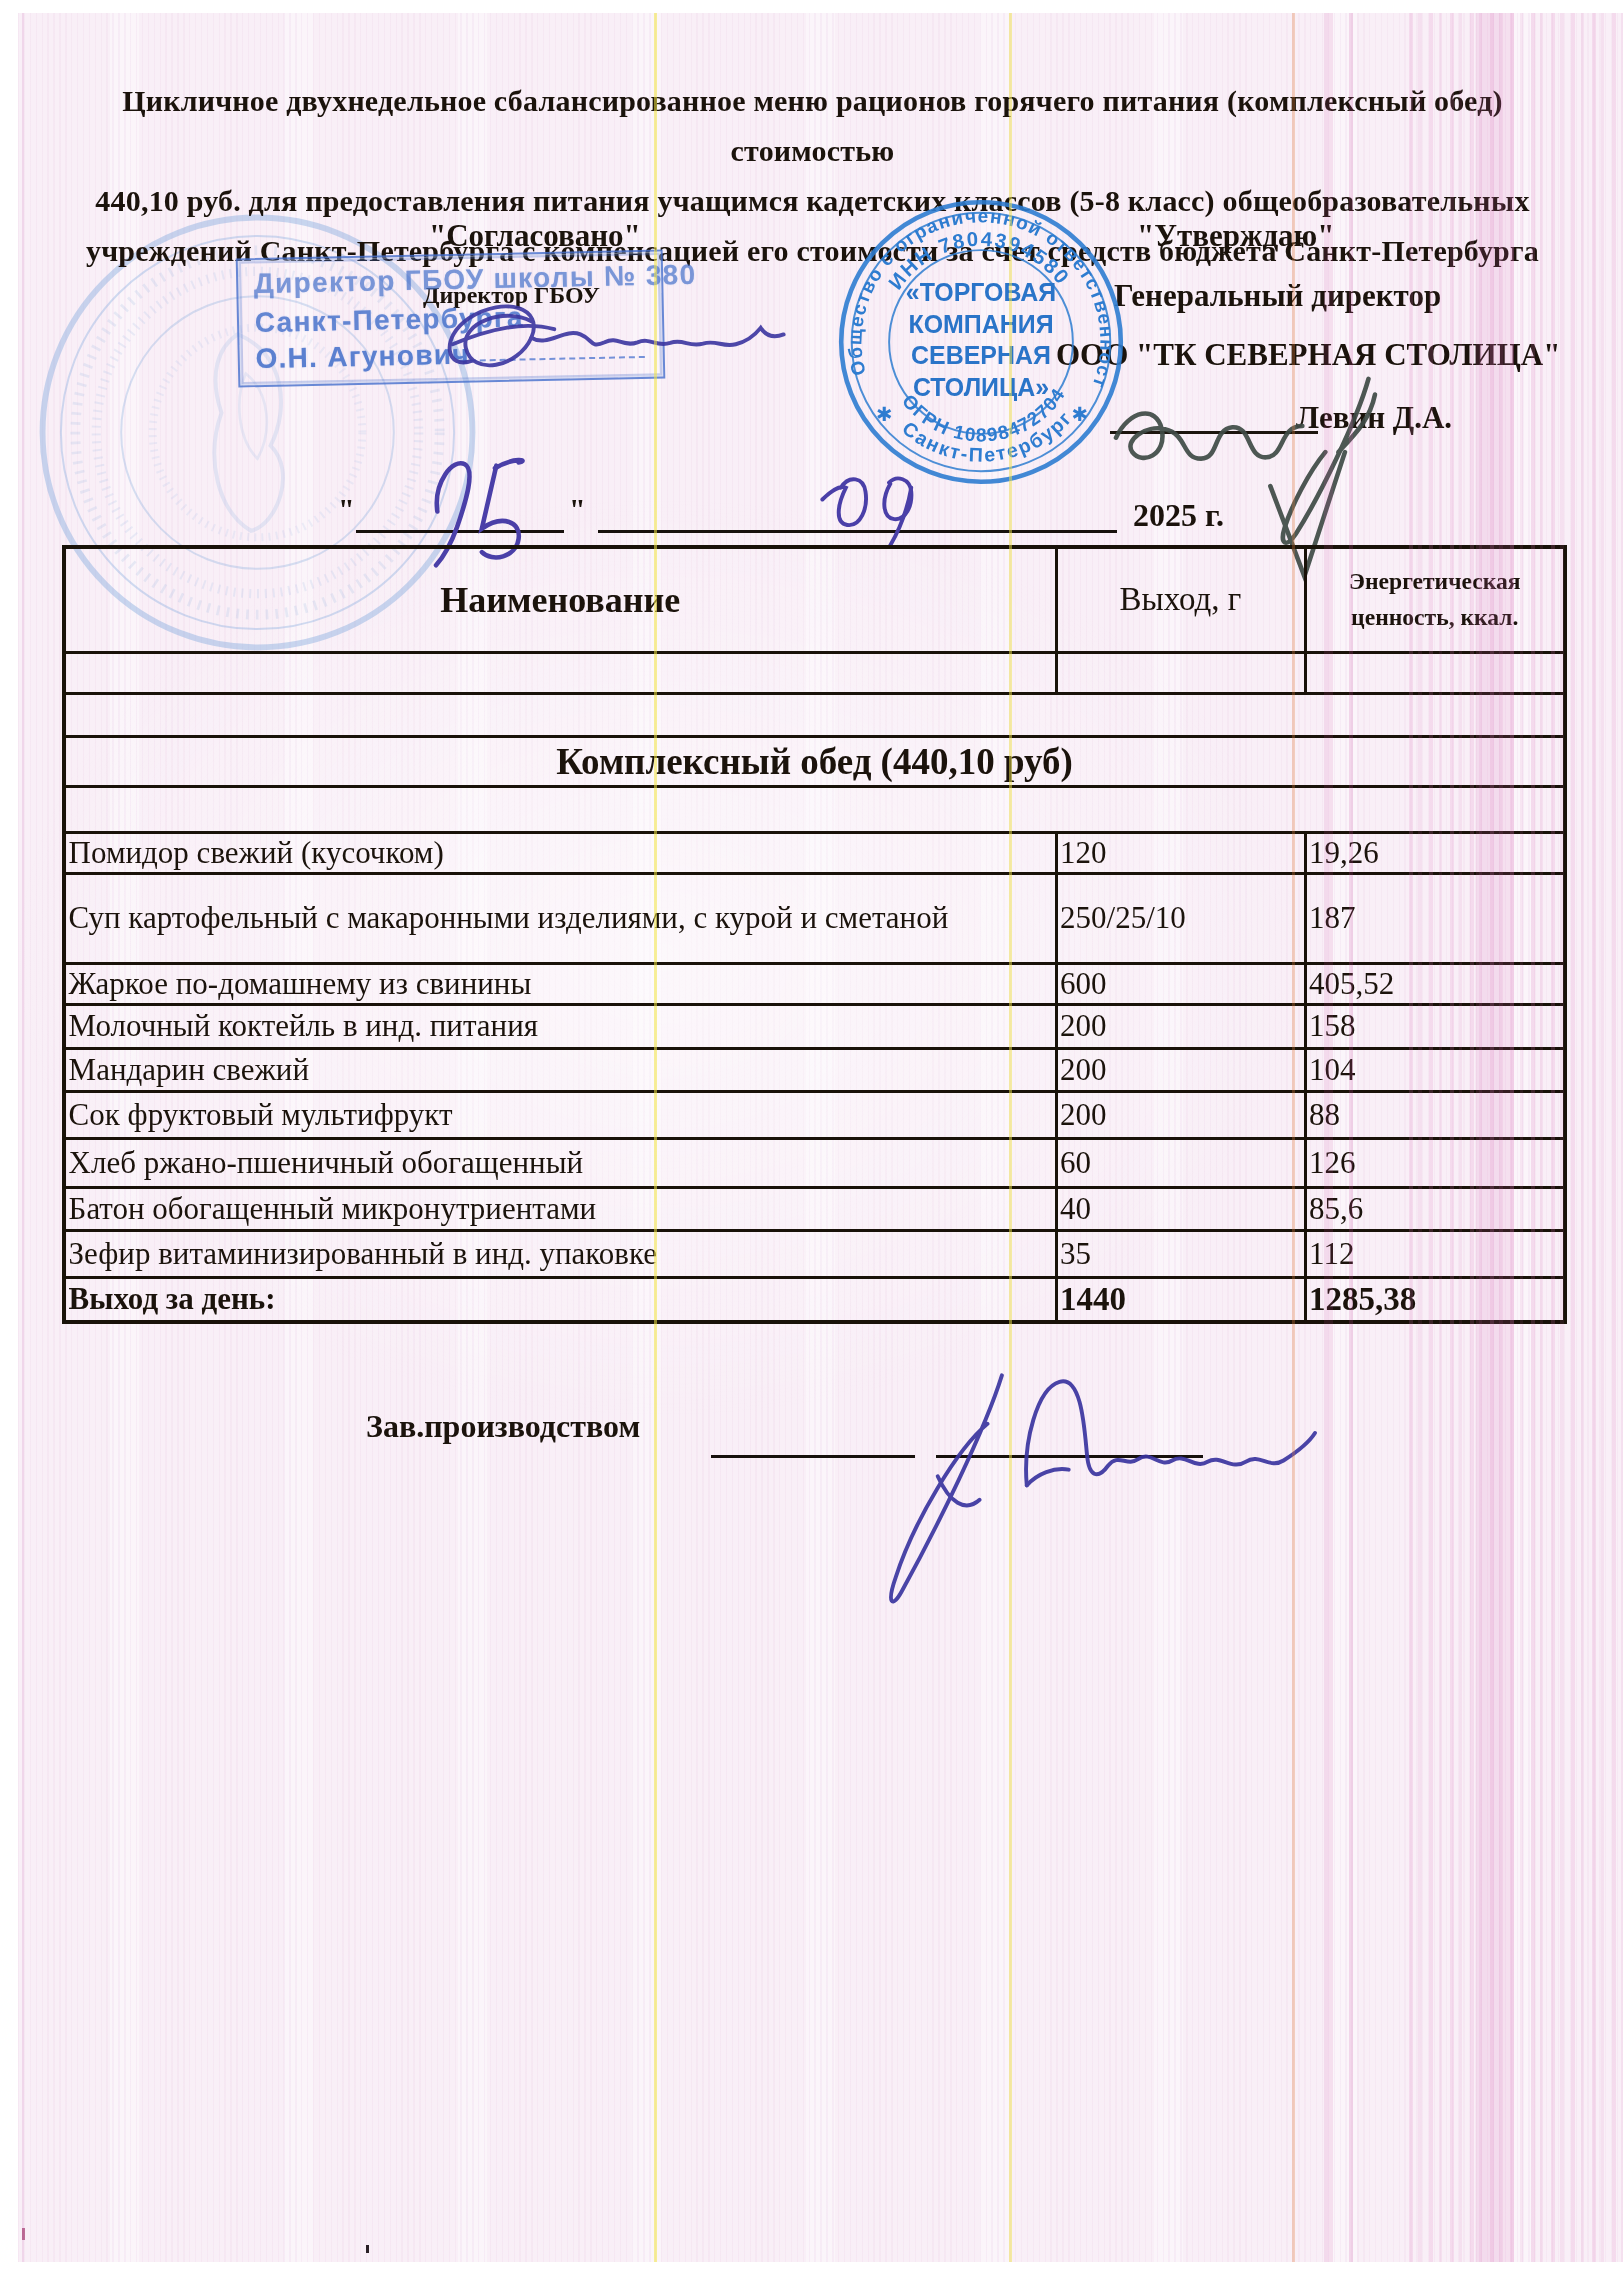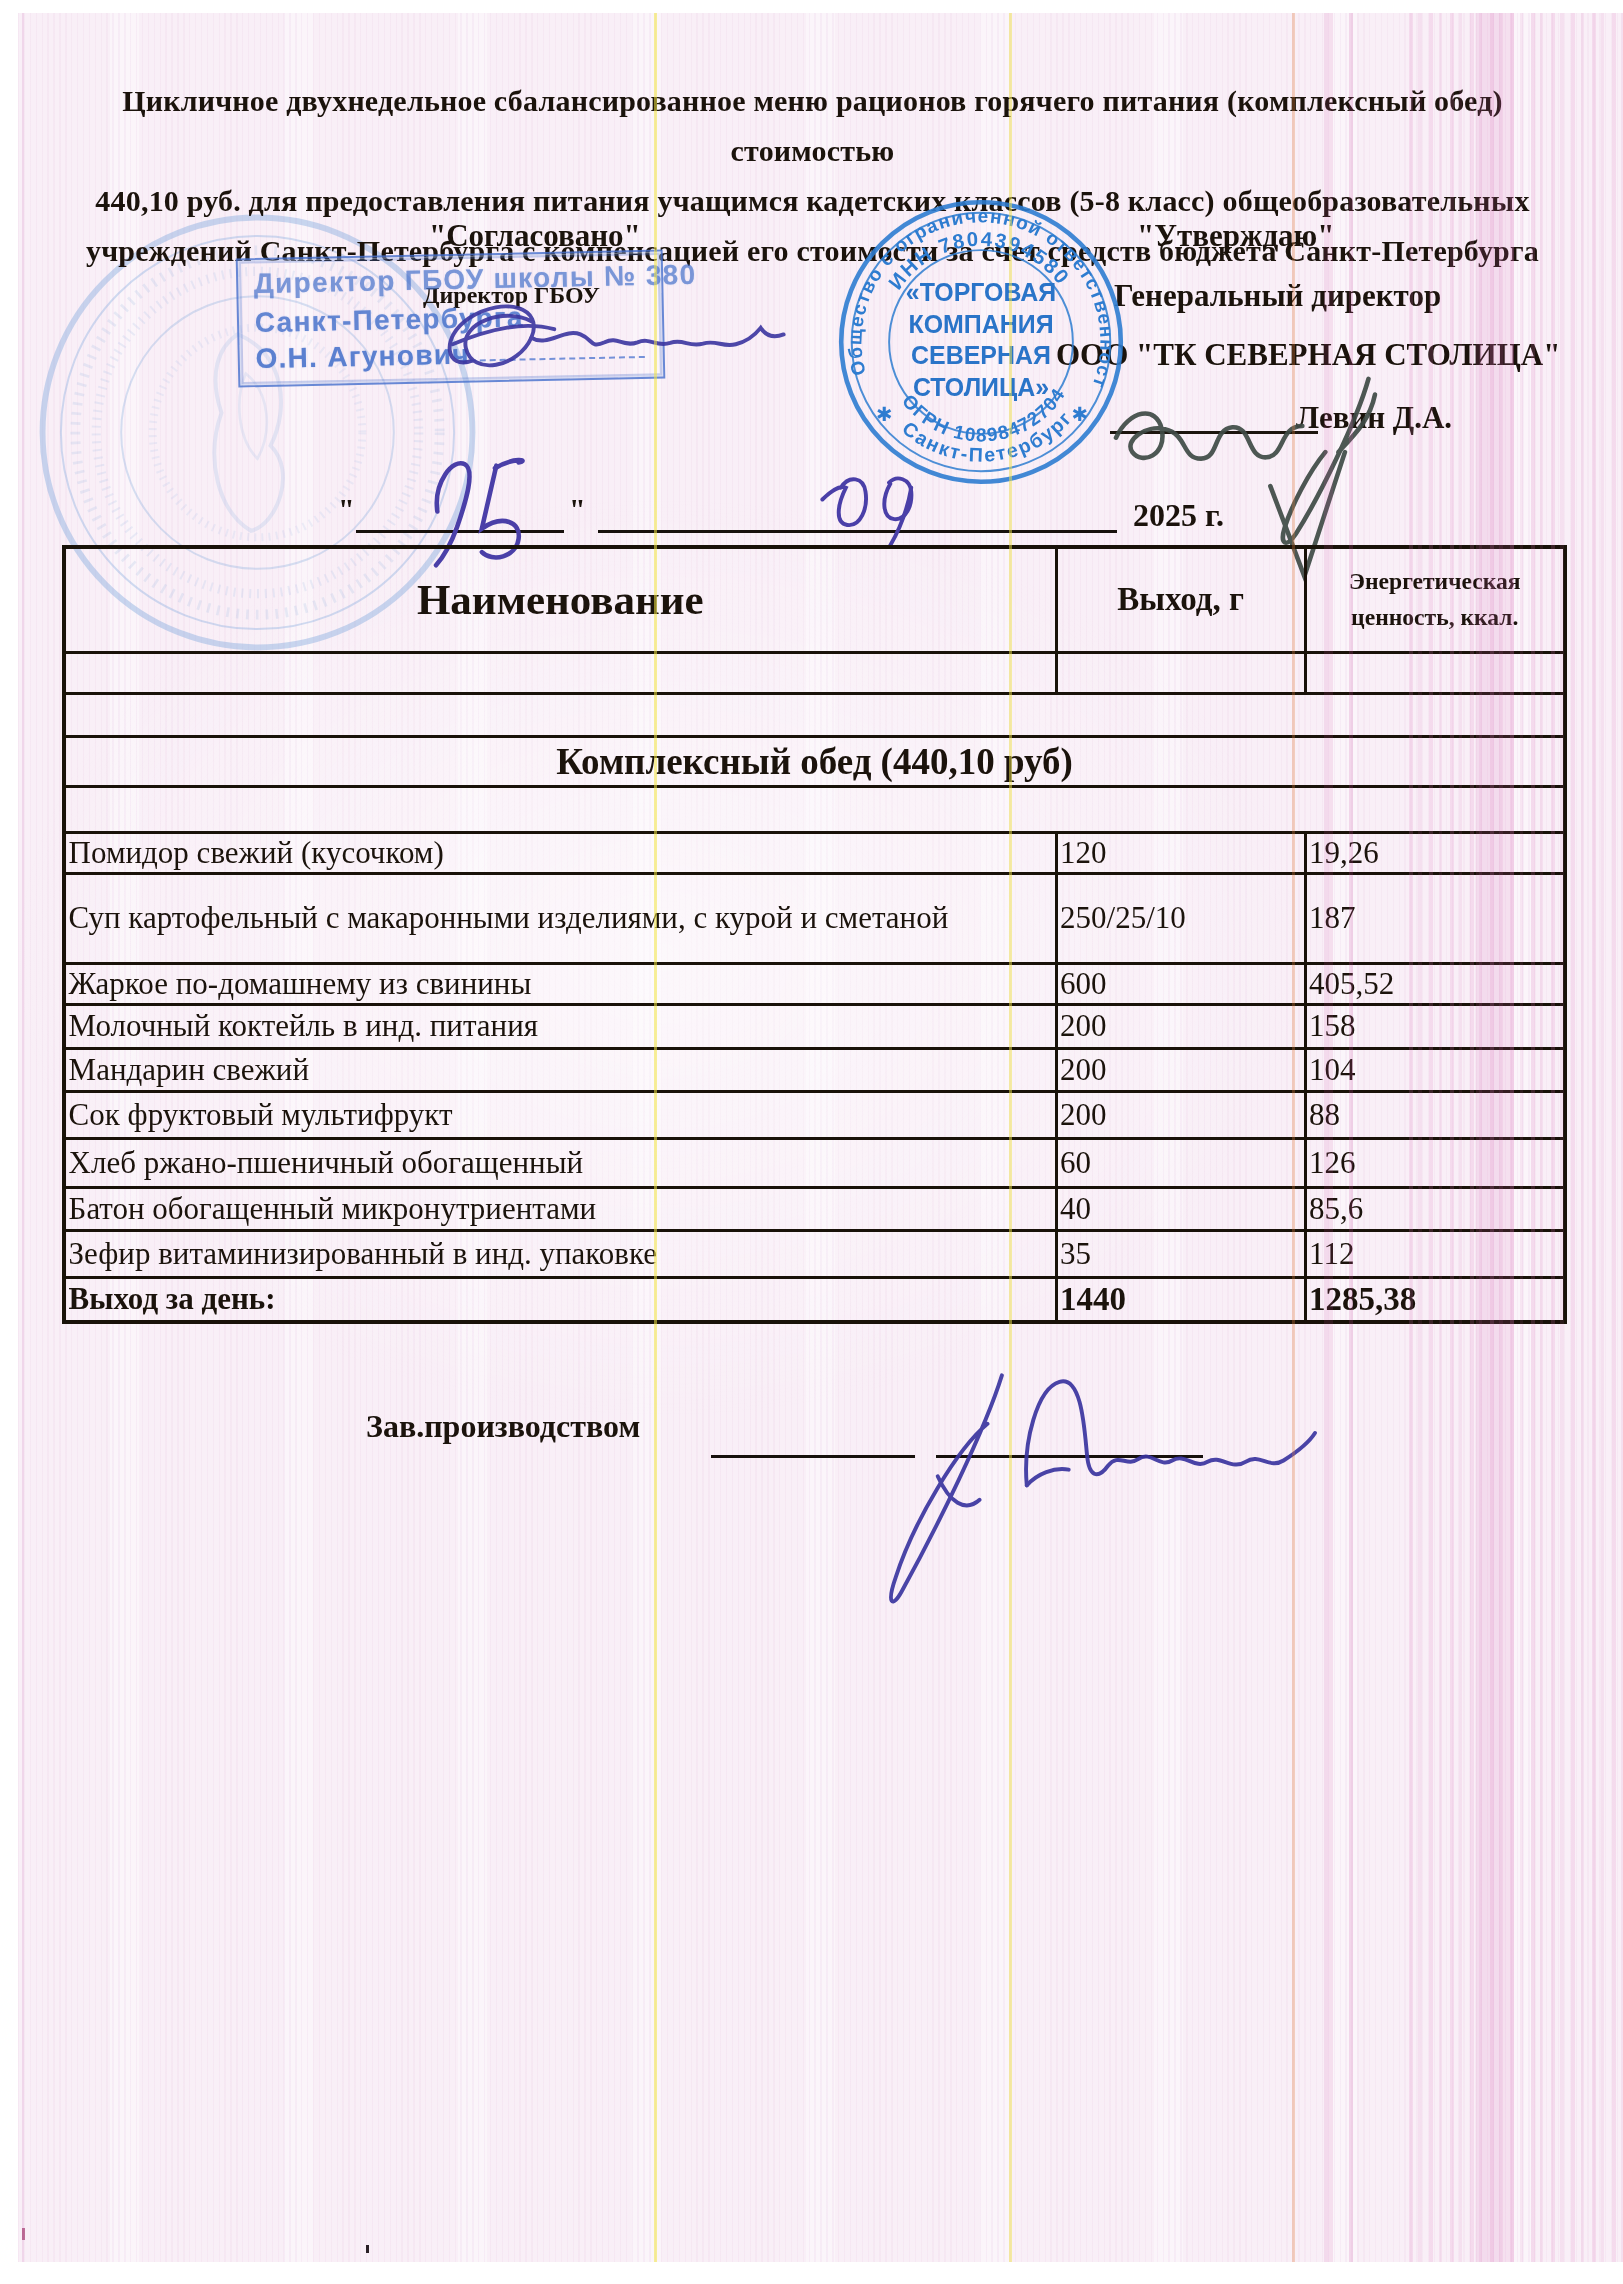--- a/index.html
+++ b/index.html
@@ -38,22 +38,22 @@
 
   
   .menu-table-wrap { left:62px; top:545px; width:1502px; }
   table.menu { border-collapse:collapse; width:100%; table-layout:fixed;
                font-size:31px; color:#1b130c; }
   table.menu td { border:3.3px solid #191209; padding:0 2.6px; vertical-align:middle;
                   overflow:hidden; }
   table.menu { border:4.6px solid #191209; }
   td.namecell { text-align:left; padding-left:10.5px; padding-right:26px; }
   td.num { text-align:left; }
-  .hdr-name { text-align:center; font-weight:700; font-size:43px; }
-  .hdr-out  { text-align:center; font-weight:700; font-size:33px; }
+  .hdr-name { text-align:center; font-weight:700; font-size:36px; }
+  .hdr-out  { text-align:center; font-weight:400; font-size:33px; }
   .hdr-en   { text-align:center; font-weight:700; font-size:23.6px; line-height:1.5; padding:0 9.2px; }
   .sect { text-align:center; font-weight:700; }
   .sect-day  { font-size:31px; }
   .sect-meal { font-size:37px;margin-top:21px; }
   .total-lbl { font-weight:700; }
   .total-num { font-weight:700; font-size:33px; }
 
   
   .f-label { left:366px; top:1408px; font-size:32px; font-weight:700; }
   .f-u1 { left:711px; top:1414px; width:204px; height:41px; border-bottom:3.9px solid #17110c; }

